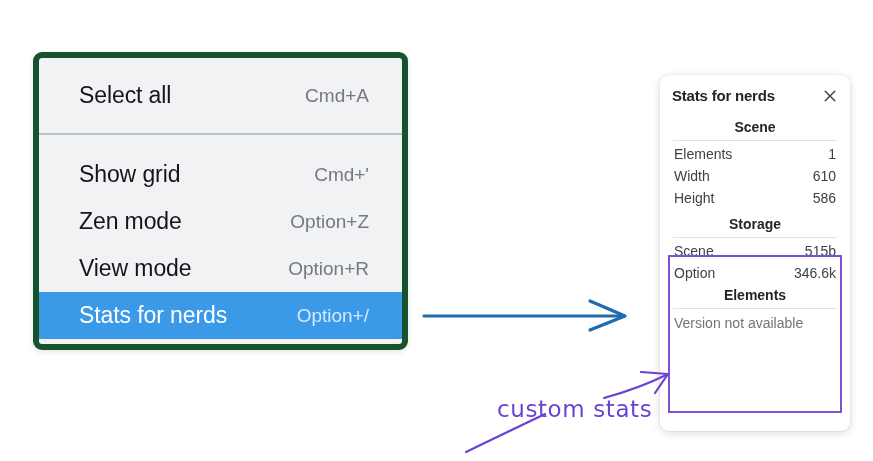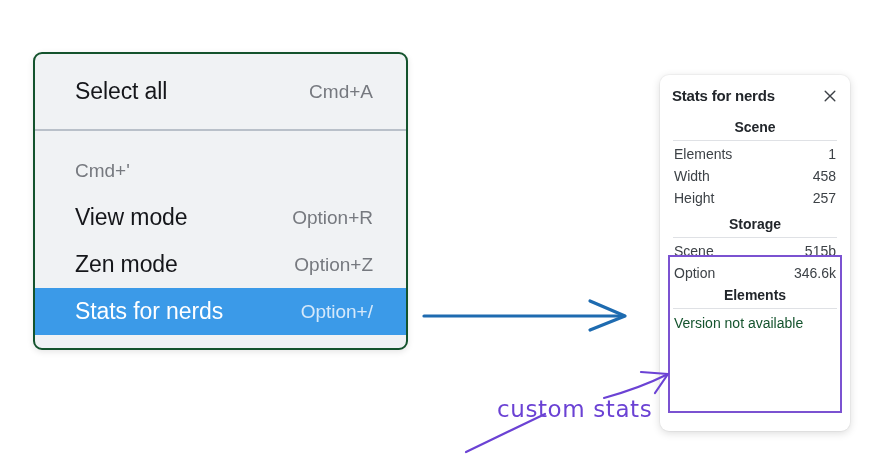--- a/index.html
+++ b/index.html
@@ -17,21 +17,21 @@
   }
 
   
   #context-menu {
     position: absolute;
     left: 33px;
     top: 52px;
     width: 375px;
     height: 298px;
     background: #f0f2f4;
-    border: 2px solid #14532d;
+    border: 6px solid #14532d;
     border-radius: 9px;
     box-shadow: 0 2px 6px rgba(0,0,0,0.10);
     box-sizing: border-box;
     overflow: hidden;
   }
   .menu-group {
     padding: 0;
   }
   .menu-group.top {
     padding-top: 14px;
@@ -130,21 +130,21 @@
     align-items: center;
     padding: 3px 5px 3px 5px;
     font-size: 14px;
     color: #3d4247;
   }
   .kv-row .k { white-space: nowrap; }
   .kv-row .v { white-space: nowrap; }
   .full-row {
     padding: 4px 5px 2px 5px;
     font-size: 14px;
-    color: #14532d;
+    color: #737373;
     white-space: nowrap;
   }
   
   #highlight-box {
     position: absolute;
     left: 8px;
     top: 180px;
     width: 174px;
     height: 158px;
     border: 2px solid #7b52d1;
@@ -183,29 +183,30 @@
     <div class="menu-item">
       <span class="label">Select all</span>
       <span class="shortcut">Cmd+A</span>
     </div>
   </div>
 
   <div class="menu-sep"></div>
 
   <div class="menu-group bottom">
     <div class="menu-item">
+      <span class="label">Show grid</span>
       <span class="shortcut">Cmd+'</span>
+    </div>
+    <div class="menu-item">
+      <span class="label">Zen mode</span>
+      <span class="shortcut">Option+Z</span>
     </div>
     <div class="menu-item">
       <span class="label">View mode</span>
       <span class="shortcut">Option+R</span>
-    </div>
-    <div class="menu-item">
-      <span class="label">Zen mode</span>
-      <span class="shortcut">Option+Z</span>
     </div>
     <div class="menu-item selected">
       <span class="label">Stats for nerds</span>
       <span class="shortcut">Option+/</span>
     </div>
     <div class="menu-pad-bottom"></div>
   </div>
 
 </div>
 
@@ -222,25 +223,25 @@
 
   <div>
     <div class="section-head">Scene</div>
     <div class="hr"></div>
     <div class="kv-row">
       <span class="k">Elements</span>
       <span class="v">1</span>
     </div>
     <div class="kv-row">
       <span class="k">Width</span>
-      <span class="v">458</span>
+      <span class="v">610</span>
     </div>
     <div class="kv-row">
       <span class="k">Height</span>
-      <span class="v">257</span>
+      <span class="v">586</span>
     </div>
   </div>
 
   <div id="storage-version-block">
     <div>
       <div class="section-head">Storage</div>
       <div class="hr"></div>
       <div class="kv-row">
         <span class="k">Scene</span>
         <span class="v">515b</span>

